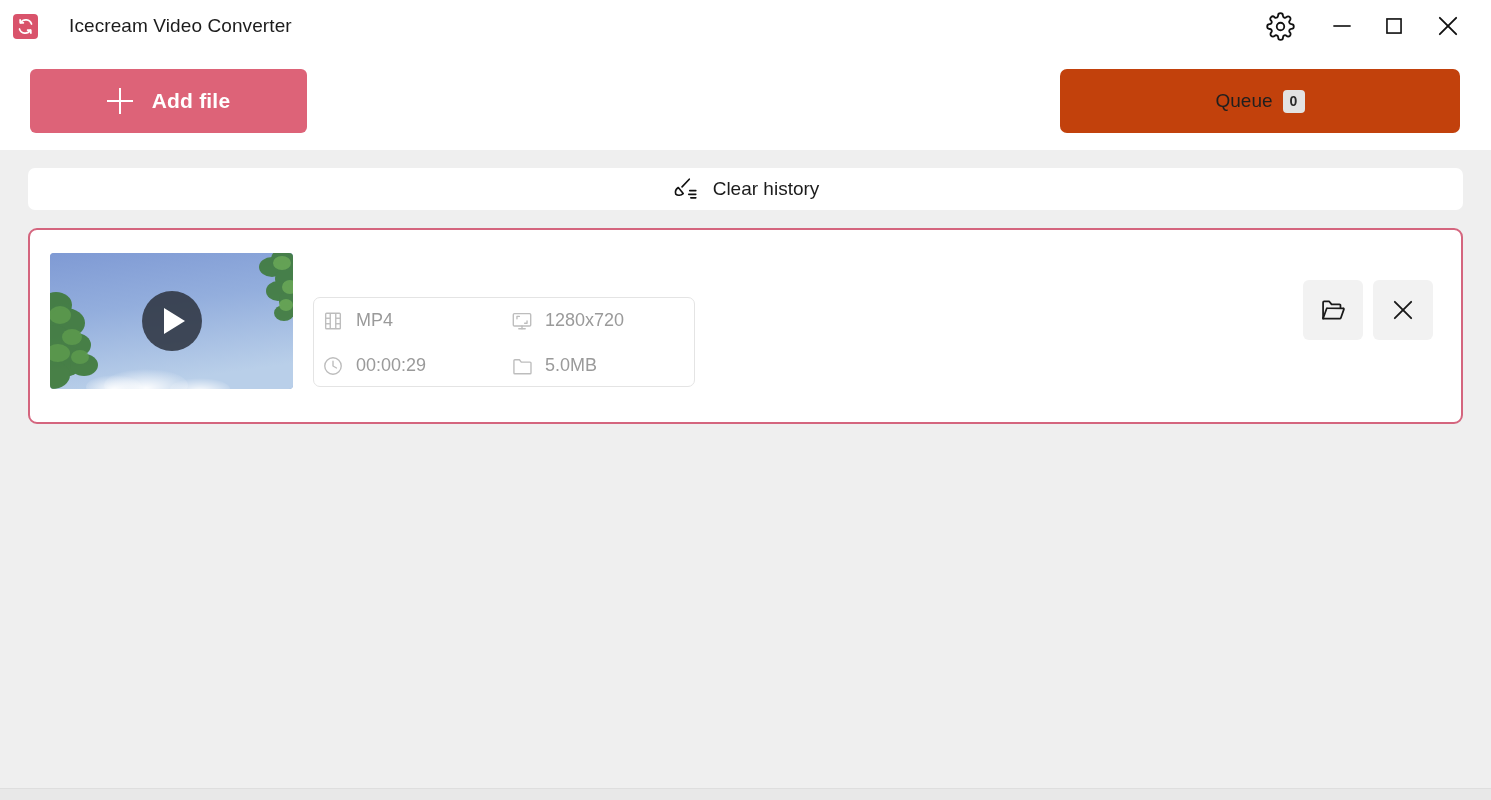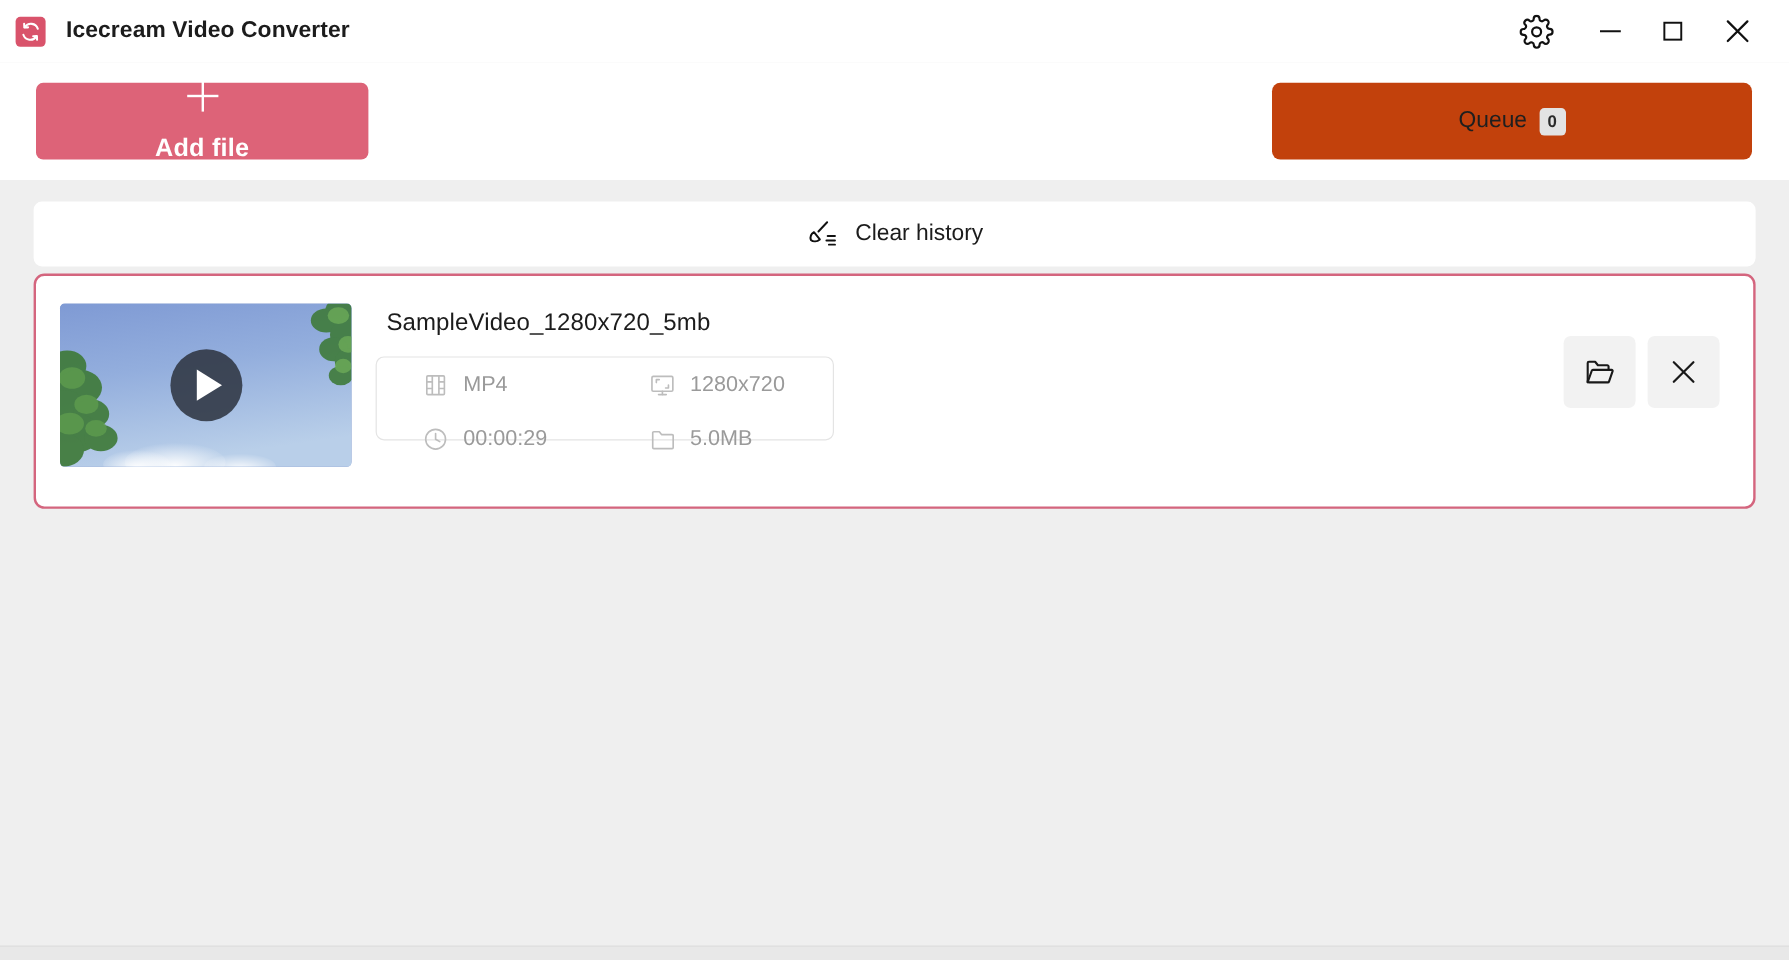--- a/index.html
+++ b/index.html
@@ -28,25 +28,25 @@
     height: 25px;
     margin-left: 13px;
     border-radius: 4px;
     background: #d9536b;
     display: flex;
     align-items: center;
     justify-content: center;
     flex: none;
   }
   .app-title {
-    margin-left: 17px;
+    margin-left: 31px;
     font-size: 19px;
     color: #1c1c1c;
     letter-spacing: 0.1px;
-    font-weight: 700;
+    font-weight: 400;
   }
   .win-controls {
     position: absolute;
     right: 0; top: 0;
     height: 52px;
     display: flex;
     align-items: center;
   }
   .win-btn {
     width: 50px;
@@ -82,21 +82,20 @@
     color: #ffffff;
     font-family: "Liberation Sans", sans-serif;
     font-size: 21px;
     font-weight: bold;
     display: flex;
     align-items: center;
     justify-content: center;
     gap: 19px;
     cursor: pointer;
     letter-spacing: 0.2px;
-    flex-direction: column;
   }
   .plus-icon {
     position: relative;
     width: 26px; height: 26px;
     flex: none;
   }
   .plus-icon::before, .plus-icon::after {
     content: "";
     position: absolute;
     background: #ffffff;
@@ -153,21 +152,21 @@
     top: 150px; left: 0;
     width: 1491px;
     height: 650px;
     background: #efefef;
   }
 
   .clear-bar {
     position: absolute;
     left: 28px; top: 18px;
     width: 1435px;
-    height: 54px;
+    height: 42px;
     background: #ffffff;
     border-radius: 7px;
     display: flex;
     align-items: center;
     justify-content: center;
     gap: 13px;
     cursor: pointer;
     text-align: center;
   }
   .clear-label {
@@ -220,28 +219,28 @@
     left: 292px; top: 28px;
     font-size: 20px;
     color: #1c1c1c;
     letter-spacing: 0.1px;
   }
 
   .meta-box {
     position: absolute;
     left: 283px; top: 67px;
     width: 382px;
-    height: 70px;
+    height: 90px;
     border: 1px solid #e4e4e4;
     border-radius: 7px;
     display: grid;
     grid-template-columns: 189px 189px;
     grid-template-rows: 45px 45px;
     align-items: center;
-    padding: 0 0 0 38px;
+    padding: 0 0 0 8px;
   }
   .meta-item {
     display: flex;
     align-items: center;
     gap: 12px;
     font-size: 18px;
     color: #9a9a9a;
   }
   .meta-icon { width: 22px; height: 22px; flex: none; display: block; }
 
@@ -399,21 +398,20 @@
 
         <ellipse cx="96" cy="132" rx="42" ry="16" fill="url(#cloud)"></ellipse>
         <ellipse cx="64" cy="134" rx="28" ry="12" fill="url(#cloud)"></ellipse>
         <ellipse cx="150" cy="136" rx="30" ry="11" fill="url(#cloud)"></ellipse>
       </svg>
       <div class="play-overlay">
         <span class="play-tri"></span>
       </div>
     </div>
 
-    <div class="file-name">SampleVideo_1280x720_5mb</div>
 
     <div class="meta-box">
 
       <div class="meta-item">
         <svg class="meta-icon" viewBox="0 0 24 24" fill="none" stroke="#bdbdbd" stroke-width="1.5">
           <rect x="4" y="3.5" width="16" height="17" rx="1"></rect>
           <line x1="9" y1="3.5" x2="9" y2="20.5"></line>
           <line x1="15" y1="3.5" x2="15" y2="20.5"></line>
           <line x1="4" y1="9" x2="9" y2="9"></line>
           <line x1="4" y1="15" x2="9" y2="15"></line>

